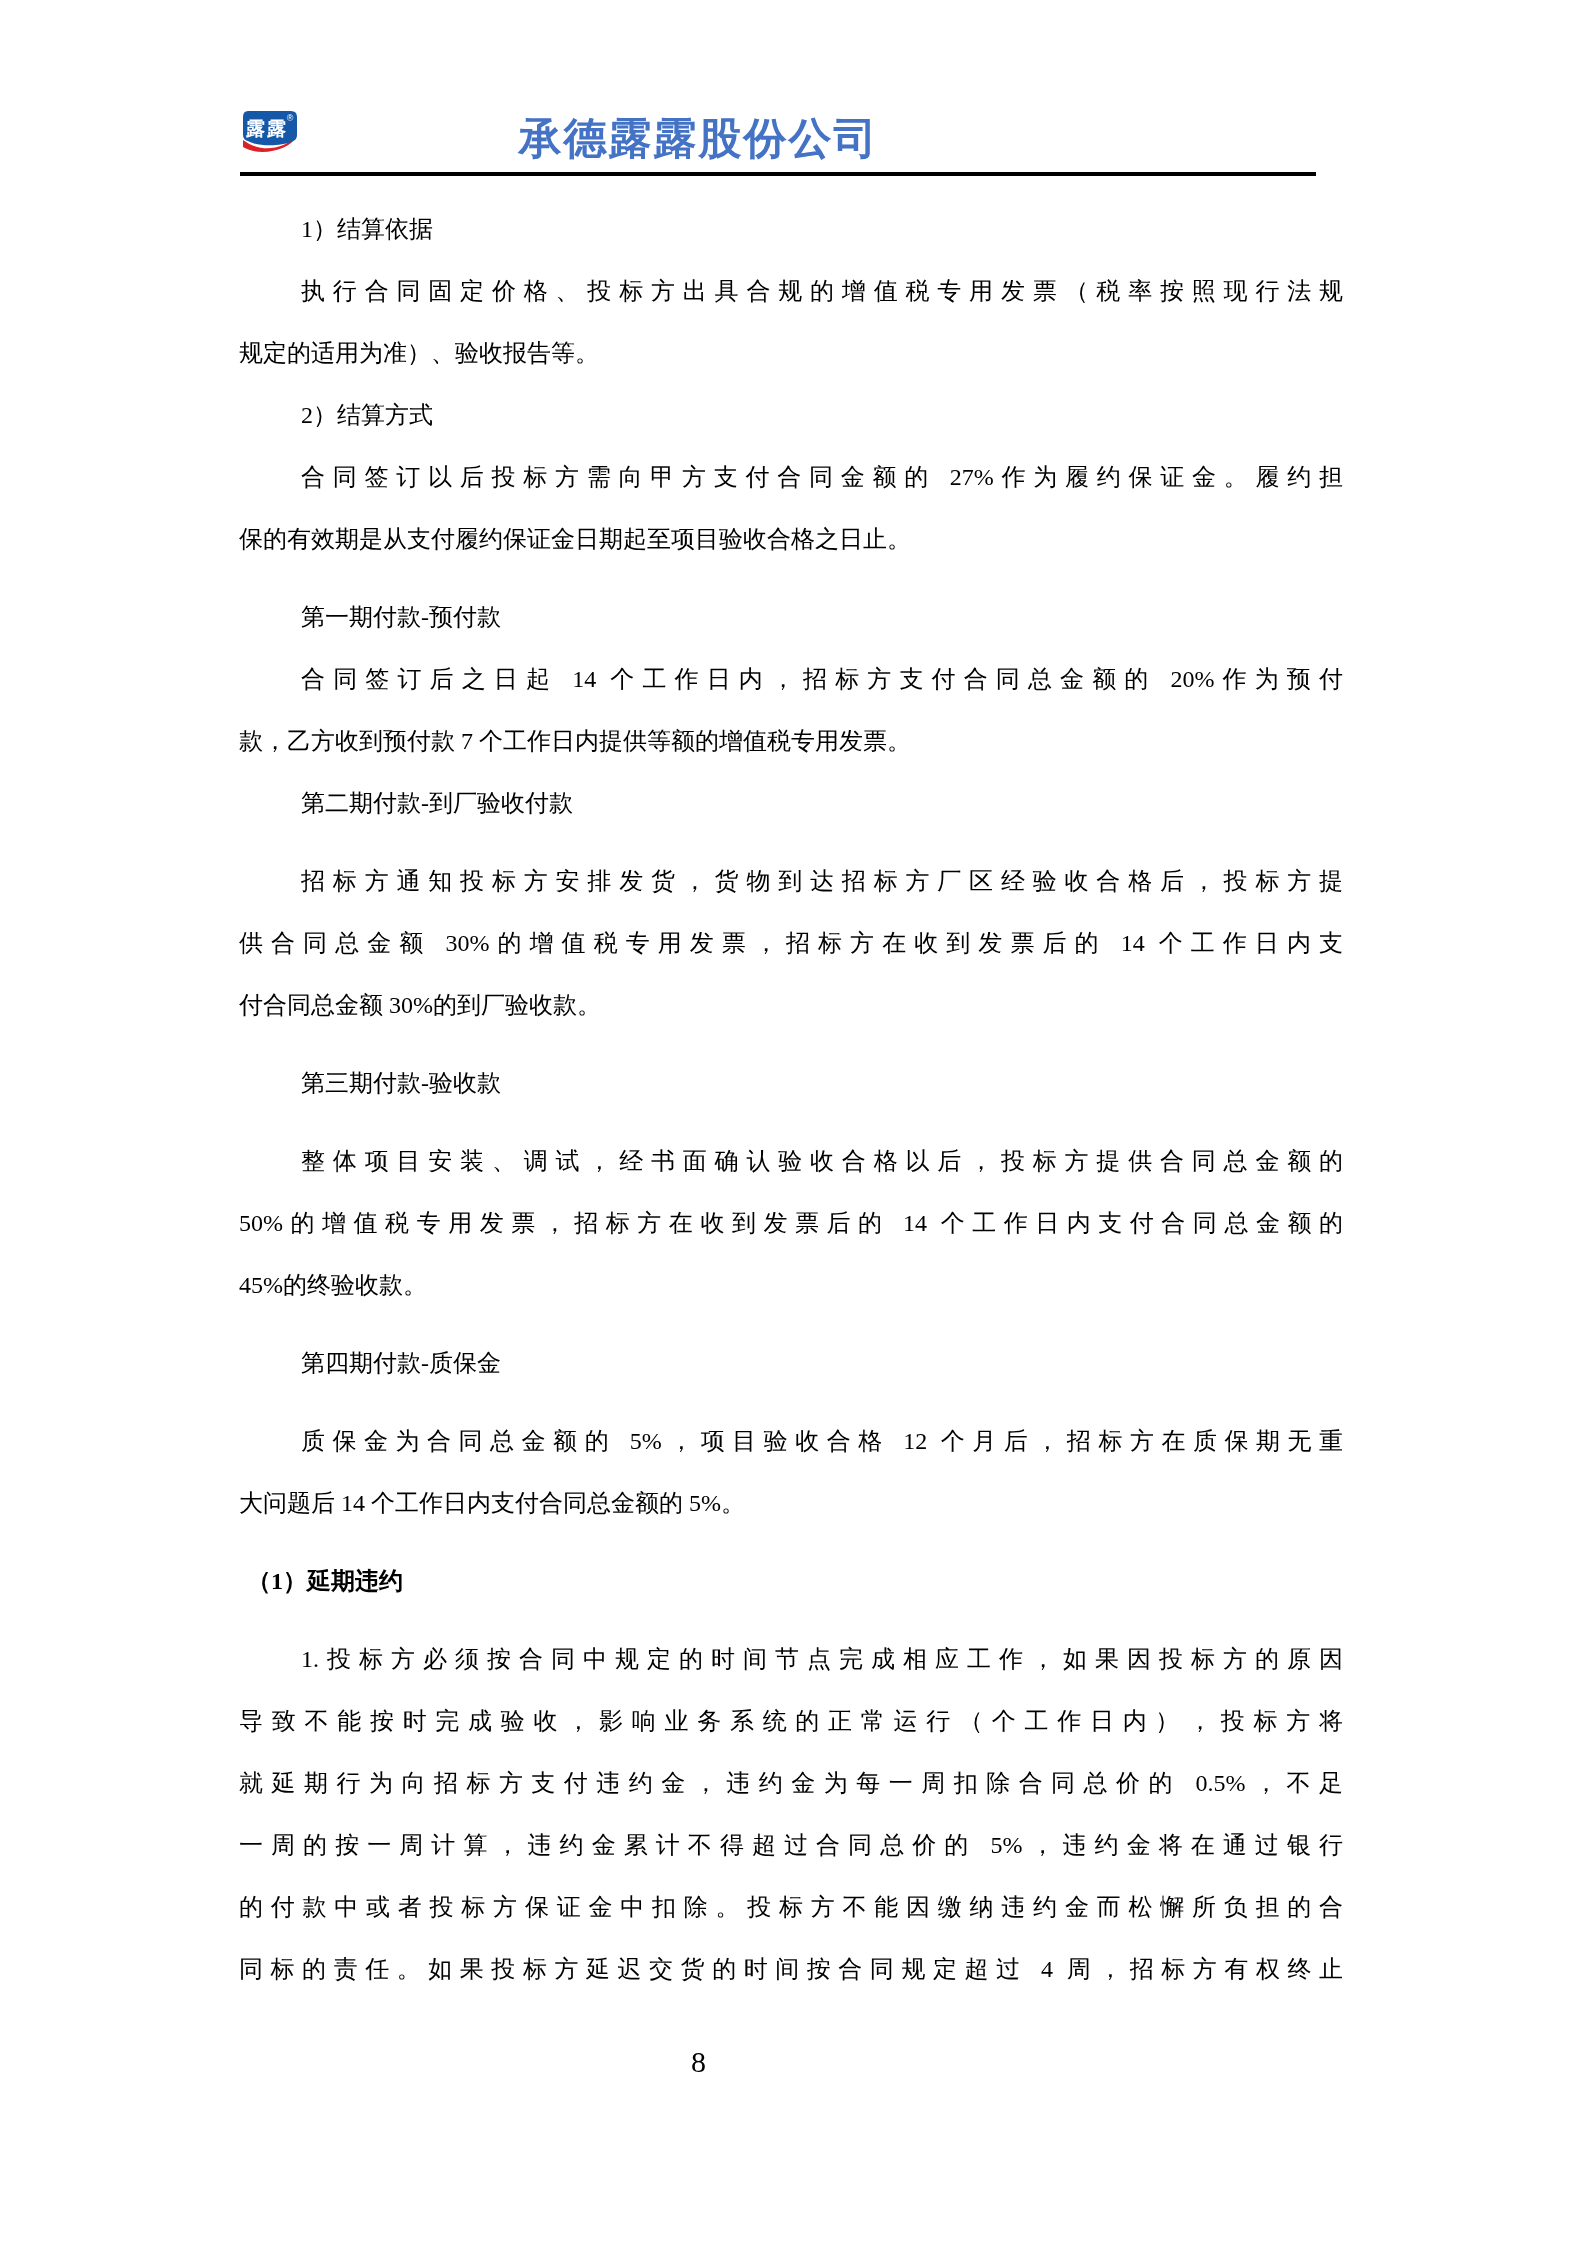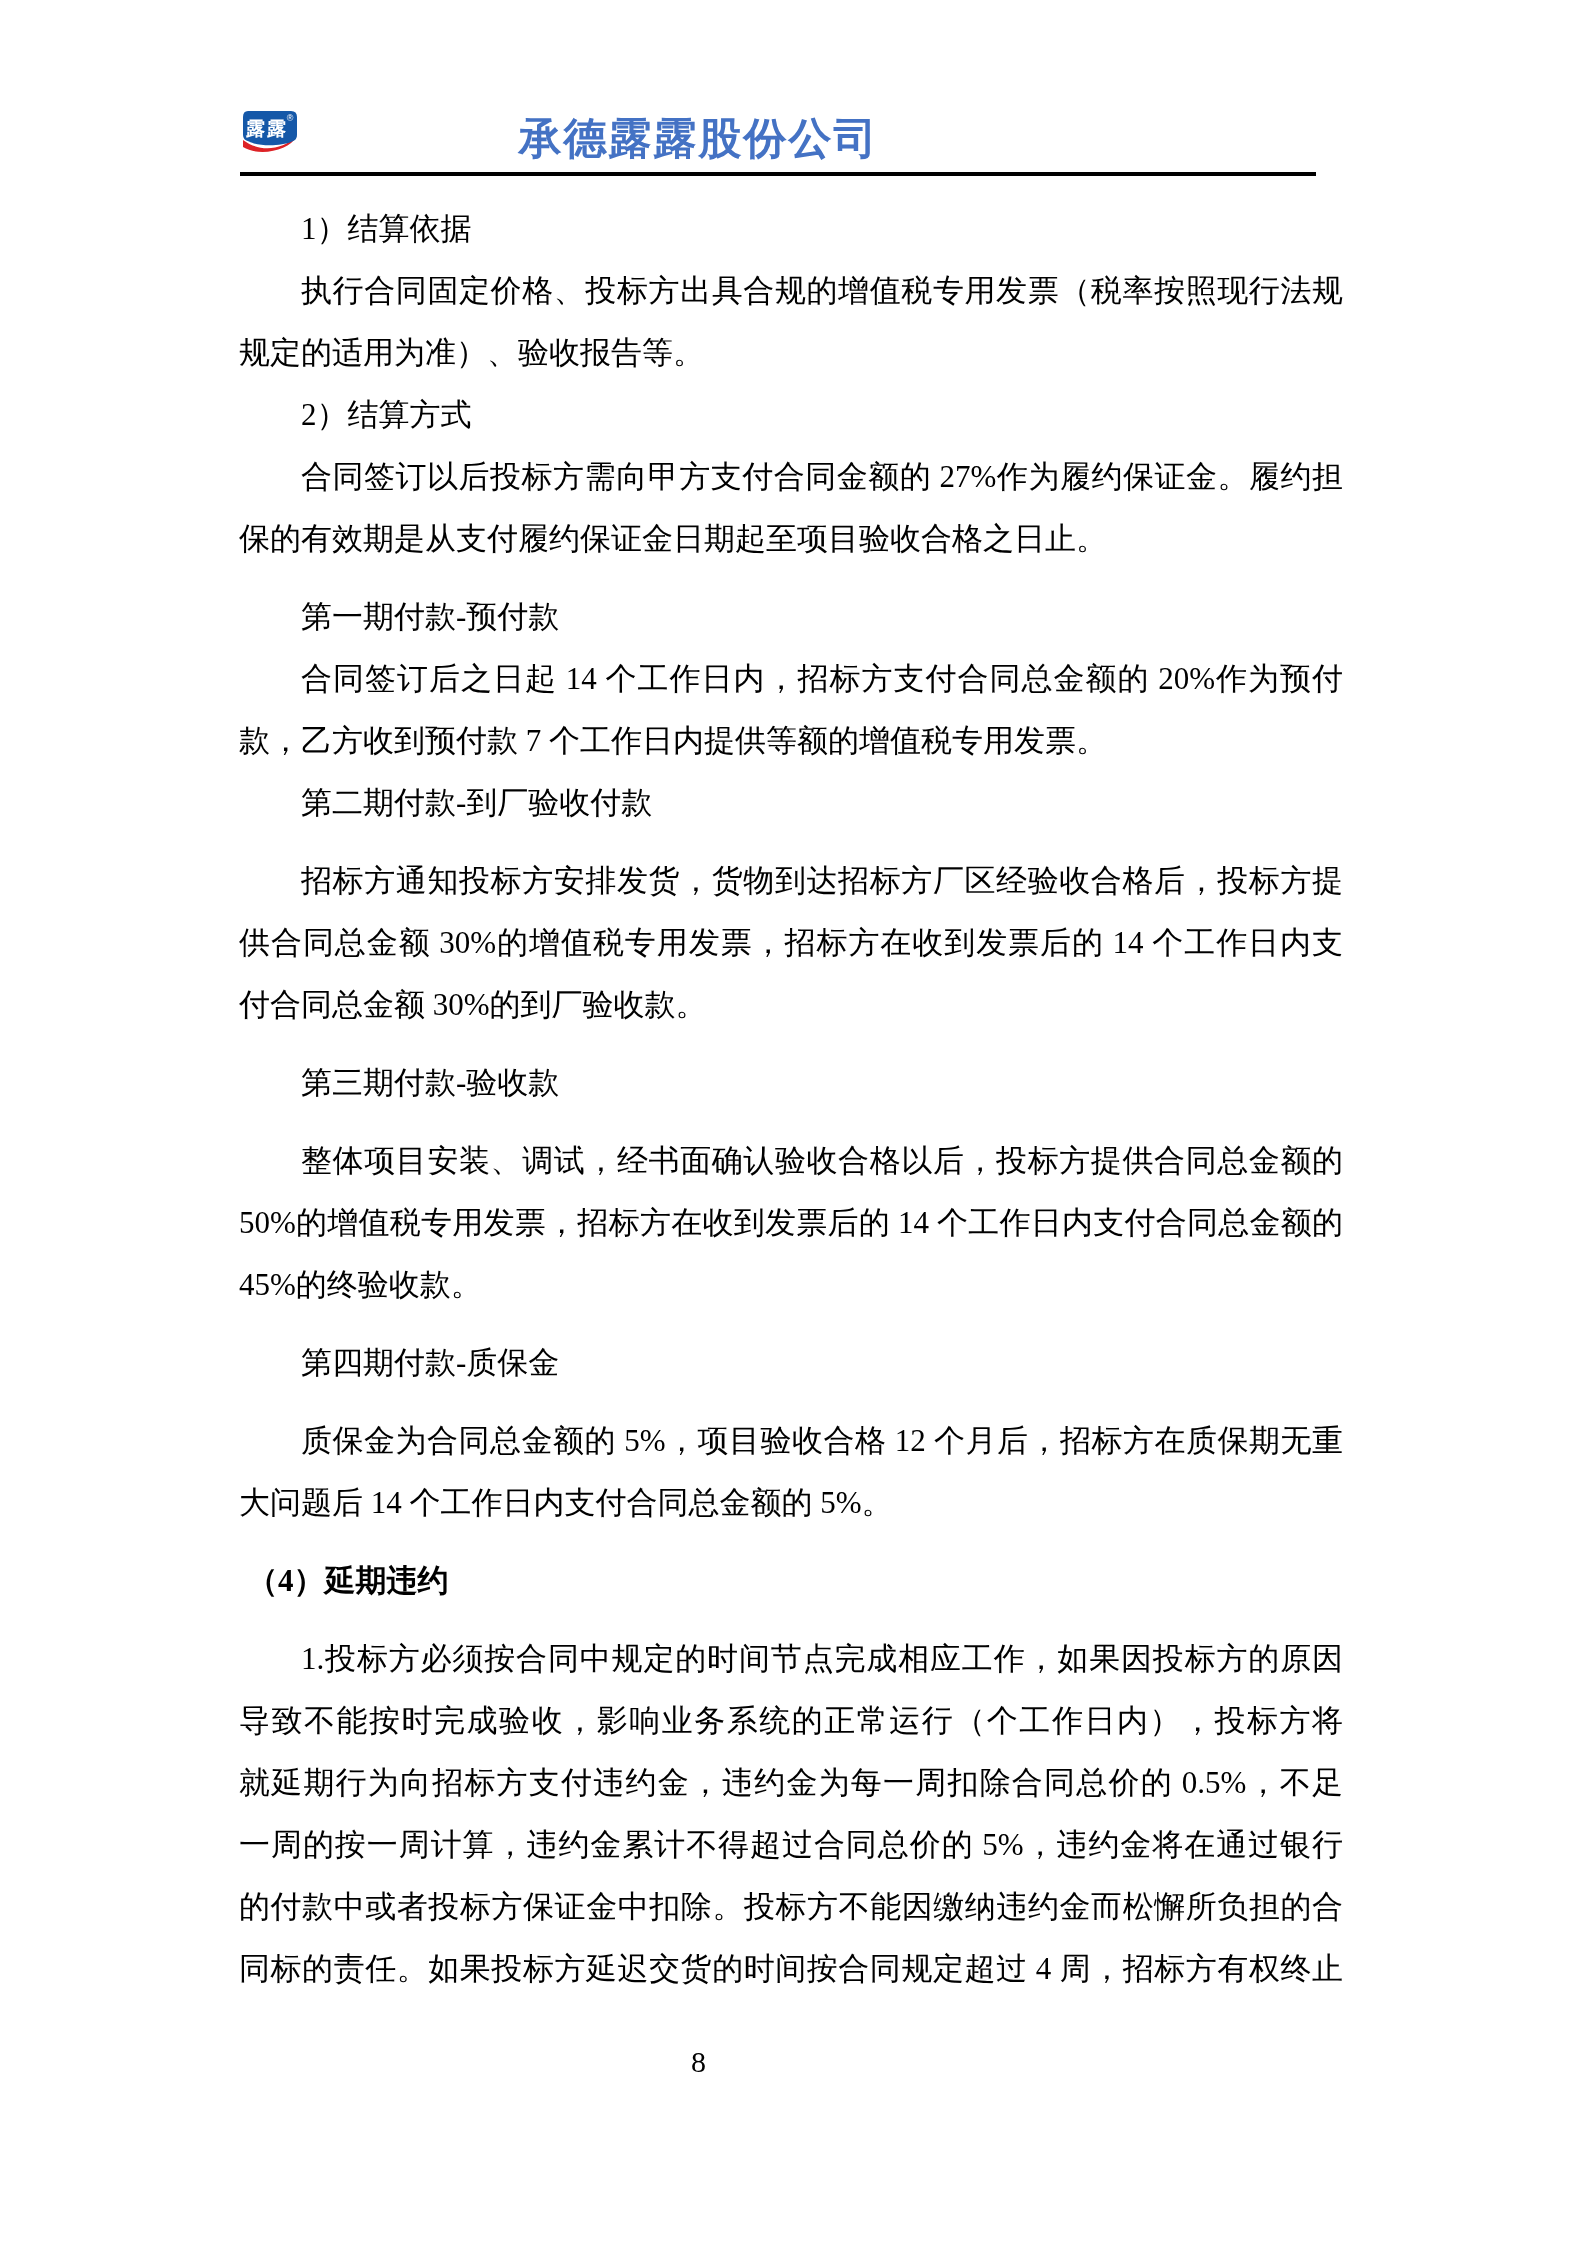--- a/index.html
+++ b/index.html
@@ -22,21 +22,21 @@
     letter-spacing:2px;
     color:#4472C4;
   }
   #header-divider{
     position:absolute;left:240px;top:172px;
     width:1076px;height:4px;background:#000000;
   }
   
   #doc-body{
     position:absolute;left:239px;top:198px;width:1104px;
-    font-size:31px;
+    font-size:24px;
   }
   .line{
     line-height:62px;height:62px;overflow:hidden;
     text-align:justify;text-align-last:justify;
     white-space:normal;
   }
   .line.end{text-align:left;text-align-last:left;}
   .line.indent{text-indent:62px;}
   .line.half-indent{text-indent:8px;}
   .line.gap{margin-top:16px;}
@@ -89,21 +89,21 @@
 
     <div class="line indent gap">整体项目安装、调试，经书面确认验收合格以后，投标方提供合同总金额的</div>
     <div class="line">50%的增值税专用发票，招标方在收到发票后的 14 个工作日内支付合同总金额的</div>
     <div class="line end">45%的终验收款。</div>
 
     <div class="line indent end gap">第四期付款-质保金</div>
 
     <div class="line indent gap">质保金为合同总金额的 5%，项目验收合格 12 个月后，招标方在质保期无重</div>
     <div class="line end">大问题后 14 个工作日内支付合同总金额的 5%。</div>
 
-    <div class="line half-indent end bold gap">（4）延期违约</div>
+    <div class="line half-indent end bold gap">（1）延期违约</div>
 
     <div class="line indent gap">1.投标方必须按合同中规定的时间节点完成相应工作，如果因投标方的原因</div>
     <div class="line">导致不能按时完成验收，影响业务系统的正常运行（个工作日内），投标方将</div>
     <div class="line">就延期行为向招标方支付违约金，违约金为每一周扣除合同总价的 0.5%，不足</div>
     <div class="line">一周的按一周计算，违约金累计不得超过合同总价的 5%，违约金将在通过银行</div>
     <div class="line">的付款中或者投标方保证金中扣除。投标方不能因缴纳违约金而松懈所负担的合</div>
     <div class="line">同标的责任。如果投标方延迟交货的时间按合同规定超过 4 周，招标方有权终止</div>
   </div>
 
   <div id="page-footer">

